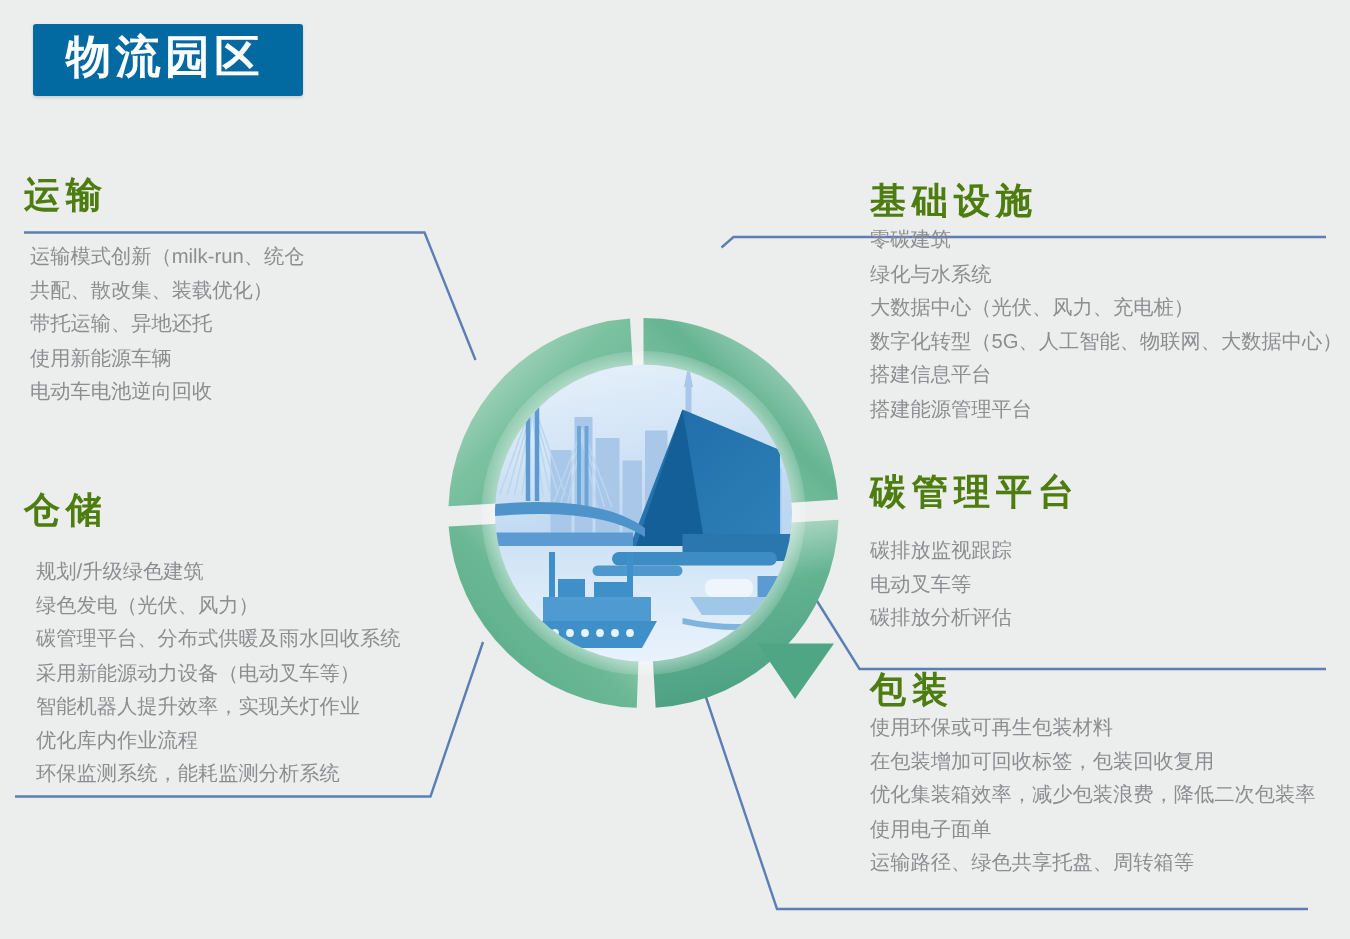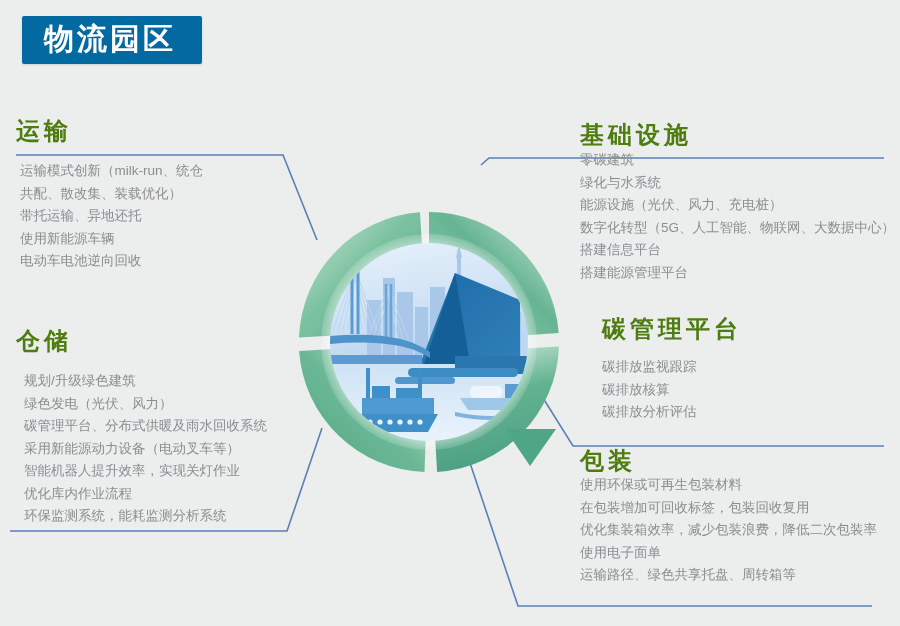--- a/index.html
+++ b/index.html
@@ -47,21 +47,21 @@
     line-height:22.5px;
     white-space:nowrap;
   }
 
   #sec-transport{left:16px;top:118px;}
   #sec-transport .sec-list{margin-top:16px;margin-left:4px;}
   #sec-warehouse{left:16px;top:328px;}
   #sec-warehouse .sec-list{margin-top:16px;margin-left:8px;}
   #sec-infra{left:580px;top:122px;}
   #sec-infra .sec-list{margin-top:1px;margin-left:0px;}
-  #sec-carbon{left:602px;top:316px;}
+  #sec-carbon{left:580px;top:316px;}
   #sec-carbon .sec-list{margin-top:14px;margin-left:0px;}
   #sec-pack{left:580px;top:448px;}
   #sec-pack .sec-list{margin-left:0px;}
 
   
   #art{position:absolute;left:0;top:0;width:900px;height:626px;pointer-events:none;}
 </style>
 </head>
 <body>
 
@@ -261,32 +261,32 @@
       <li>优化库内作业流程</li>
       <li>环保监测系统，能耗监测分析系统</li>
     </ul>
   </div>
 
   <div class="section" id="sec-infra">
     <h2 class="sec-head">基础设施</h2>
     <ul class="sec-list">
       <li>零碳建筑</li>
       <li>绿化与水系统</li>
-      <li>能源设施（光伏、风力、充电桩）</li>
+      <li>大数据中心（光伏、风力、充电桩）</li>
       <li>数字化转型（5G、人工智能、物联网、大数据中心）</li>
       <li>搭建信息平台</li>
       <li>搭建能源管理平台</li>
     </ul>
   </div>
 
   <div class="section" id="sec-carbon">
     <h2 class="sec-head">碳管理平台</h2>
     <ul class="sec-list">
       <li>碳排放监视跟踪</li>
-      <li>碳排放核算</li>
+      <li>电动叉车等</li>
       <li>碳排放分析评估</li>
     </ul>
   </div>
 
   <div class="section" id="sec-pack">
     <h2 class="sec-head">包装</h2>
     <ul class="sec-list">
       <li>使用环保或可再生包装材料</li>
       <li>在包装增加可回收标签，包装回收复用</li>
       <li>优化集装箱效率，减少包装浪费，降低二次包装率</li>

